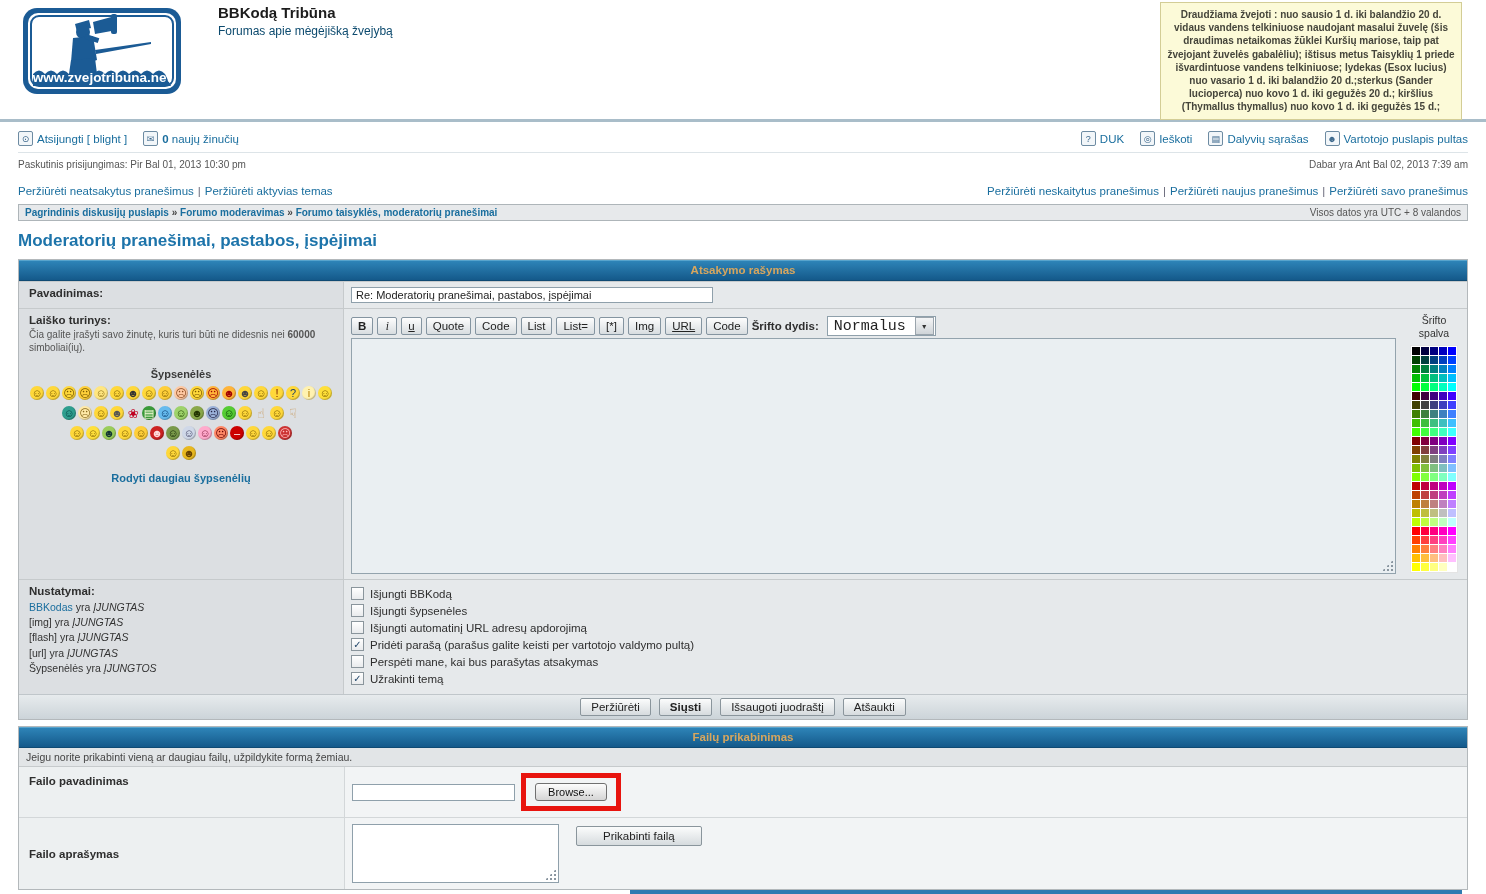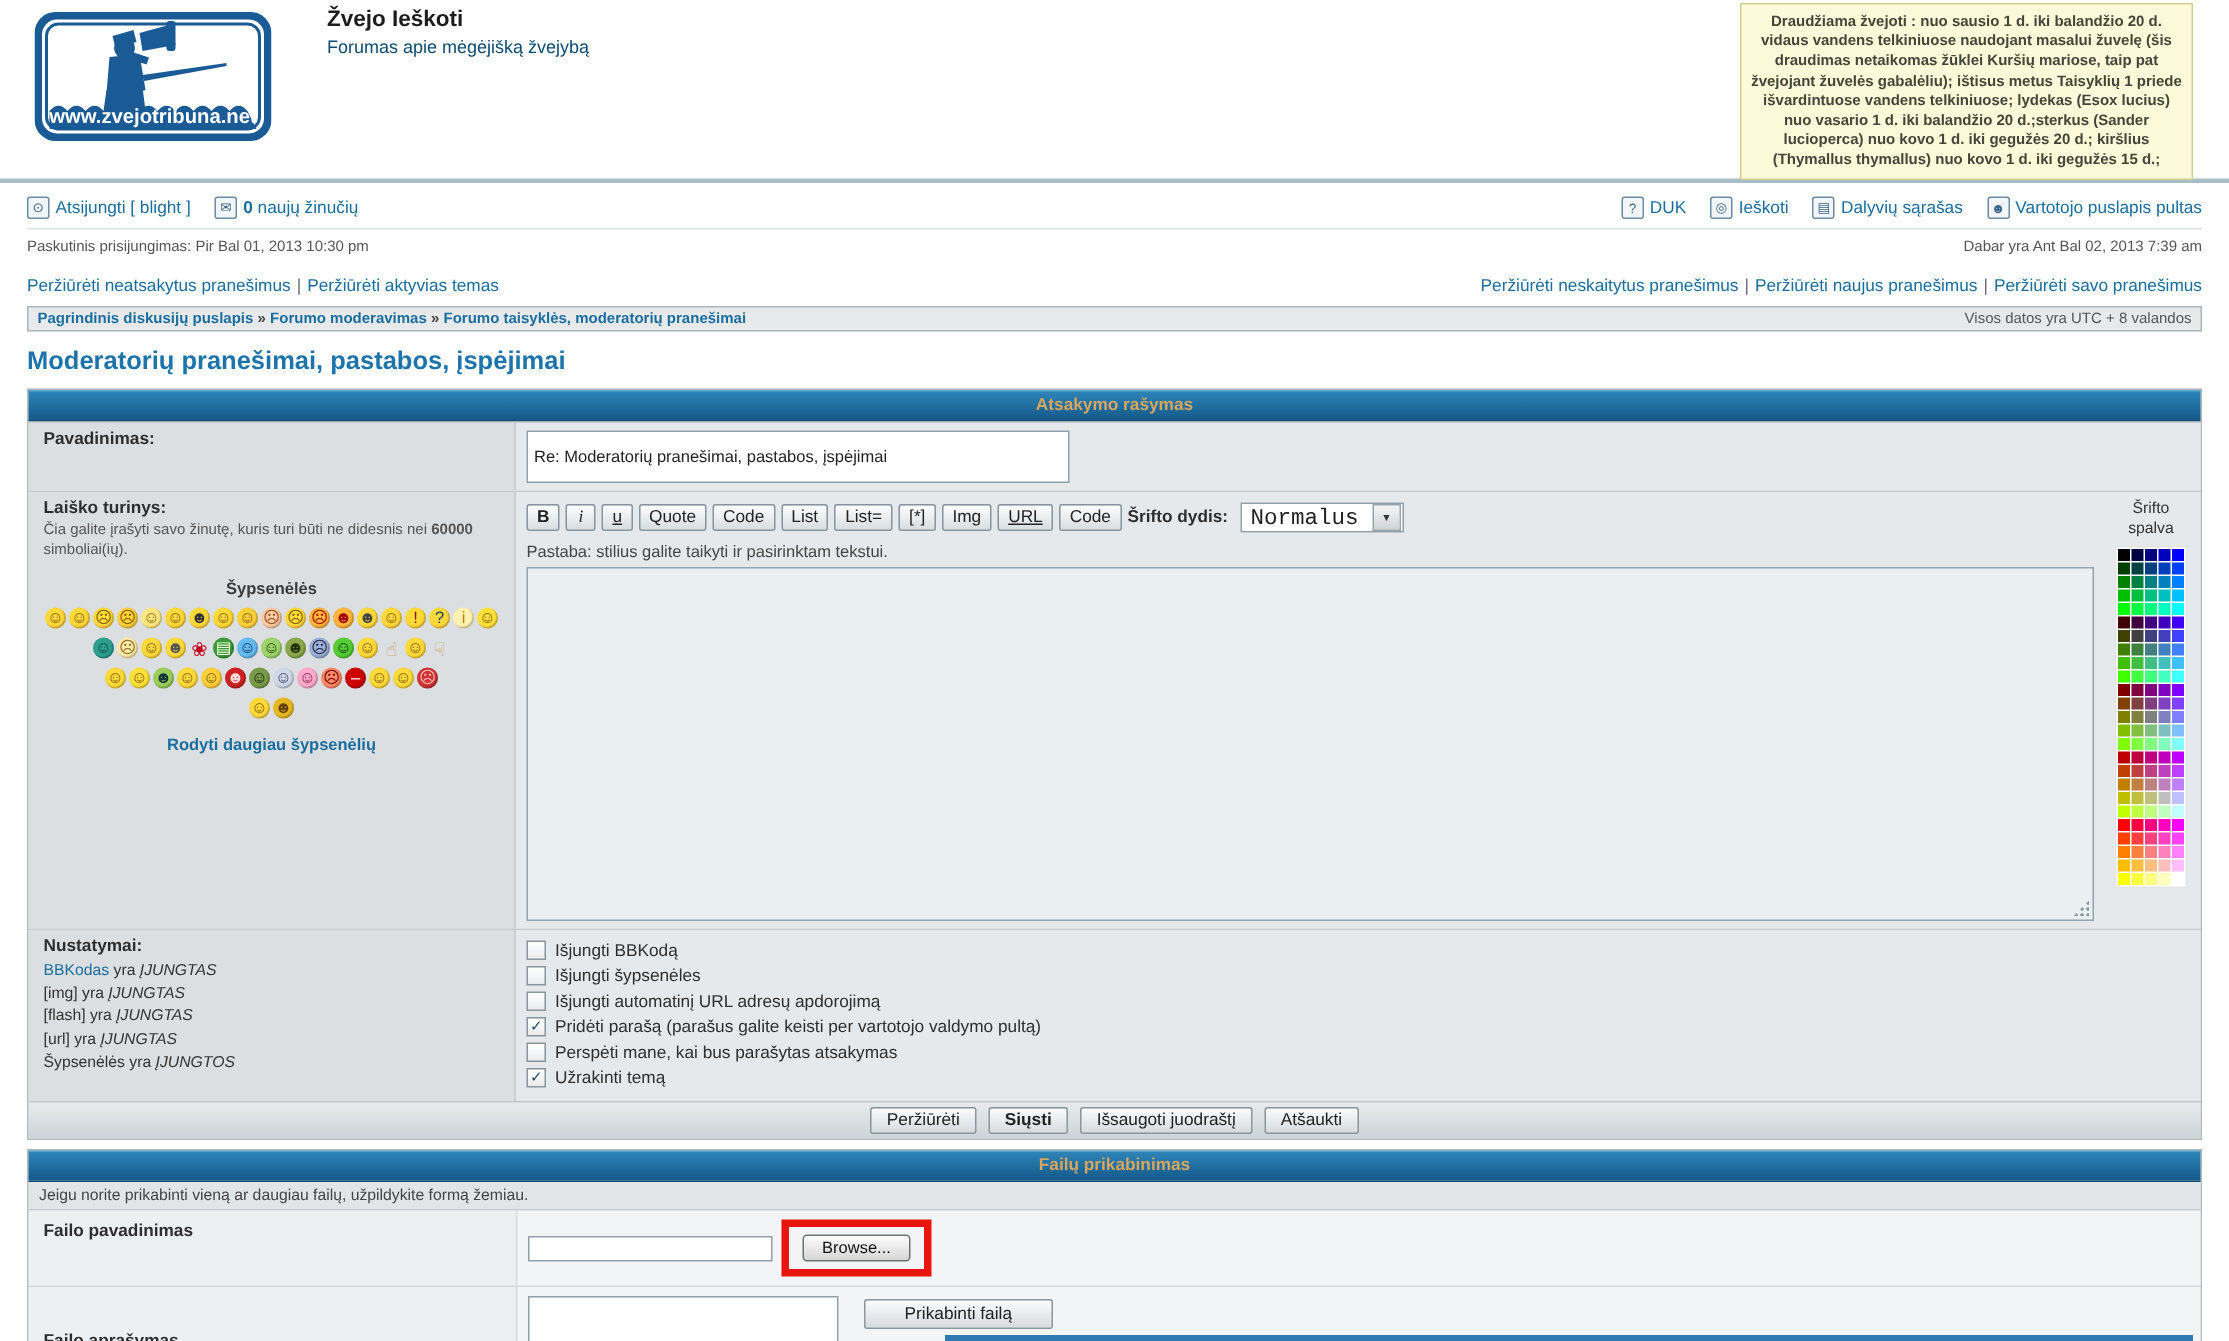--- a/index.html
+++ b/index.html
@@ -51,21 +51,21 @@
            box-shadow:inset 0 1px 0 #58a4cd;
            color:#d8a65e;font-weight:bold;font-size:11.5px;}
   .frow{display:flex;border-top:1px solid #c6cacc;}
   .frow:first-of-type{border-top:none;}
   .fl{width:325px;box-sizing:border-box;background:#dcdfe2;border-right:1px solid #c6cacc;
       padding:5px 10px;}
   .fc{flex:1;background:#e6e9eb;padding:5px 7px;}
   .blabel{font-weight:bold;color:#2e2e2e;font-size:11.5px;}
   .hint{font-size:10px;color:#555;margin-top:2px;line-height:1.3;}
 
-  .txtinput{box-sizing:border-box;width:362px;height:35px;border:1px solid #8fa0ab;
+  .txtinput{box-sizing:border-box;width:362px;height:16px;border:1px solid #8fa0ab;
             background:#fff;font-family:inherit;font-size:11px;color:#222;padding:1px 4px;}
 
   
   .toolbar{display:flex;align-items:center;gap:4px;height:24px;}
   .bbbtn{min-width:20px;padding:2px 6px;border:1px solid #8494a0;border-radius:2px;
          background:linear-gradient(#fdfdfd,#d8dde0);font-size:11.5px;color:#222;
          text-align:center;cursor:pointer;font-family:inherit;}
   .bb-b{font-weight:bold;} .bb-i{font-style:italic;font-family:"Liberation Serif",serif;}
   .bb-u,.bb-url{text-decoration:underline;}
   .fslabel{font-weight:bold;color:#2e2e2e;margin-left:0;font-size:11.5px;}
@@ -153,21 +153,21 @@
         <rect x="63" y="26" width="14" height="5" transform="rotate(18 63 26)"></rect>
         <path d="M72,42 L128,34 L128,36 L73,46 Z"></path>
         <polygon points="48,52 72,50 74,66 46,66"></polygon>
       </g>
 
       <path d="M10,66 q6,-7 12,0 q6,-7 12,0 q6,-7 12,0 q6,-7 12,0 q6,-7 12,0 q6,-7 12,0 q6,-7 12,0 q6,-7 12,0 q6,-7 12,0 q6,-7 12,0 q6,-7 12,0 L148,78 L10,78 Z" fill="#1b5b95"></path>
       <text x="79" y="74" text-anchor="middle" font-family="Liberation Sans, sans-serif" font-size="13.5" font-weight="bold" fill="#ffffff">www.zvejotribuna.net</text>
     </svg>
   </div>
   <div class="site-title">
-    <h1>Žvejo Ieškoti</h1>
+    <h1>BBKodą Tribūna</h1>
     <p>Forumas apie mėgėjišką žvejybą</p>
   </div>
   <div class="notice">Draudžiama žvejoti : nuo sausio 1 d. iki balandžio 20 d. vidaus vandens telkiniuose naudojant masalui žuvelę (šis draudimas netaikomas žūklei Kuršių mariose, taip pat žvejojant žuvelės gabalėliu); ištisus metus Taisyklių 1 priede išvardintuose vandens telkiniuose; lydekas (Esox lucius) nuo vasario 1 d. iki balandžio 20 d.;sterkus (Sander lucioperca) nuo kovo 1 d. iki gegužės 20 d.; kiršlius (Thymallus thymallus) nuo kovo 1 d. iki gegužės 15 d.;</div>
 </div>
 
 <div class="navrow">
   <div class="navgrp">
     <a class="navlink">
       <span class="micon">⊙</span>
       <span>Atsijungti [ blight ]</span>
@@ -313,21 +313,20 @@
               <button class="bbbtn">[*]</button>
               <button class="bbbtn">Img</button>
               <button class="bbbtn bb-url">URL</button>
               <button class="bbbtn">Code</button>
               <span class="fslabel">Šrifto dydis:</span>
               <span class="selectbox">
                 <span class="val">Normalus</span>
                 <span class="arr">▼</span>
               </span>
             </div>
-          <div class="notetxt">Pastaba: stilius galite taikyti ir pasirinktam tekstui.</div>
           <div class="msgarea">
             <span class="grip"></span>
           </div>
         </div>
         <div class="palcol">
           <div class="pallabel">Šrifto spalva</div>
           <div class="palette" id="palette">
               <span style="background: rgb(0, 0, 0);"></span>
               <span style="background: rgb(0, 0, 64);"></span>
               <span style="background: rgb(0, 0, 128);"></span>

